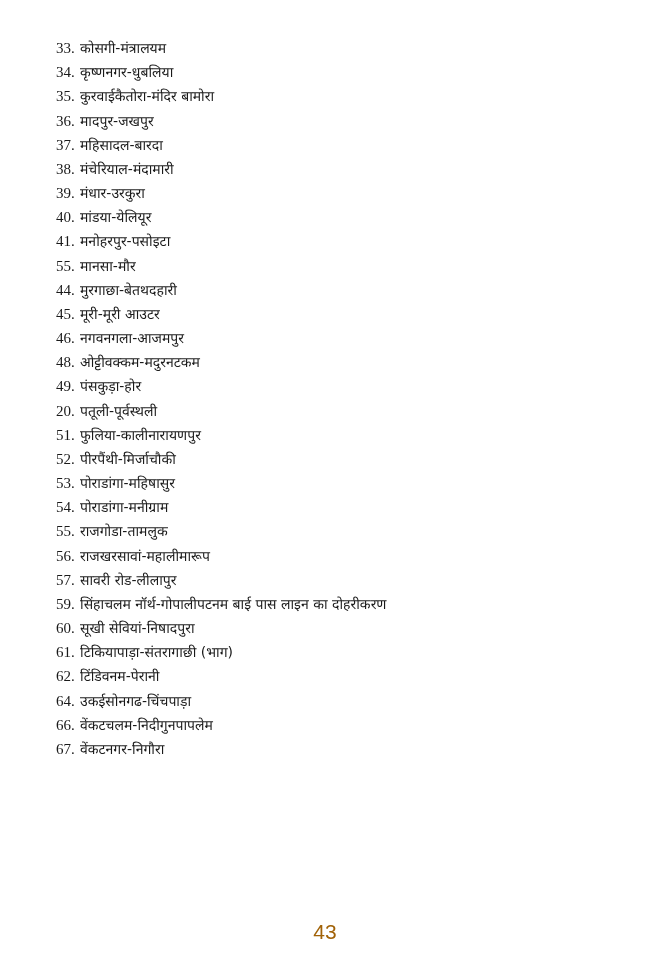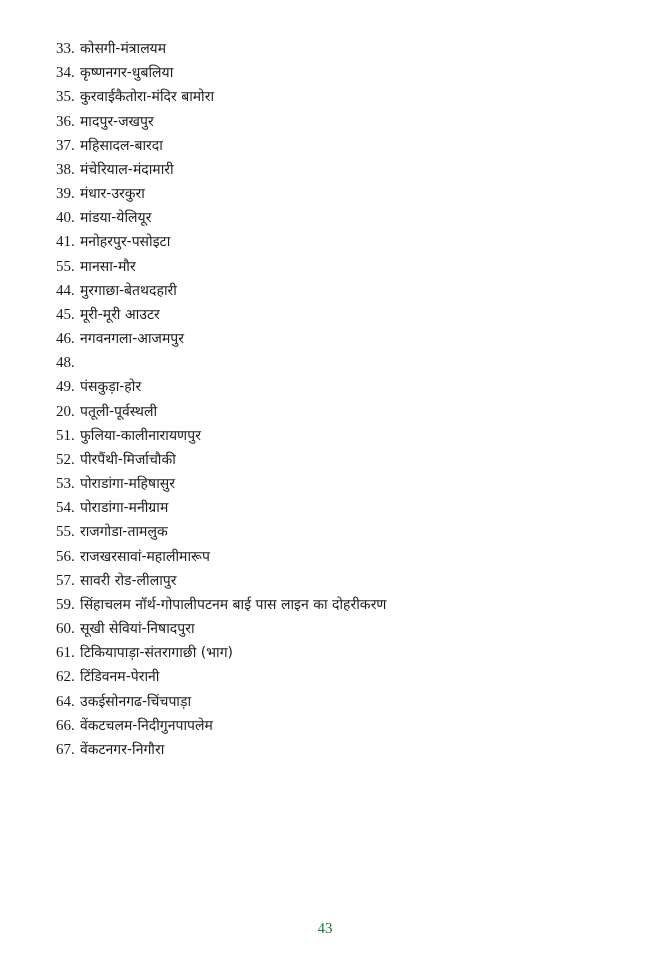--- a/index.html
+++ b/index.html
@@ -49,23 +49,23 @@
       font-size: 14px;
       color: #1a1a1a;
       letter-spacing: 0px;
     }
     .page-number {
       position: absolute;
       left: 0;
       width: 650px;
       top: 920px;
       text-align: center;
-      font-family: Liberation Serif, serif;
-      font-size: 15px;
-      color: #15803d;
+      font-family: Liberation Sans, sans-serif;
+      font-size: 21px;
+      color: #a16207;
     }
   </style>
 </head>
 <body>
 
 <div class="page">
   <ul class="list" id="item-list">
       <li class="list-item">
         <span class="item-num">33.</span>
         <span class="item-text">कोसगी-मंत्रालयम</span>
@@ -113,20 +113,21 @@
       <li class="list-item">
         <span class="item-num">45.</span>
         <span class="item-text">मूरी-मूरी आउटर</span>
       </li>
       <li class="list-item">
         <span class="item-num">46.</span>
         <span class="item-text">नगवनगला-आजमपुर</span>
       </li>
       <li class="list-item">
         <span class="item-num">48.</span>
+        <span class="item-text">ओट्टीवक्कम-मदुरनटकम</span>
       </li>
       <li class="list-item">
         <span class="item-num">49.</span>
         <span class="item-text">पंसकुड़ा-होर</span>
       </li>
       <li class="list-item">
         <span class="item-num">20.</span>
         <span class="item-text">पतूली-पूर्वस्थली</span>
       </li>
       <li class="list-item">

